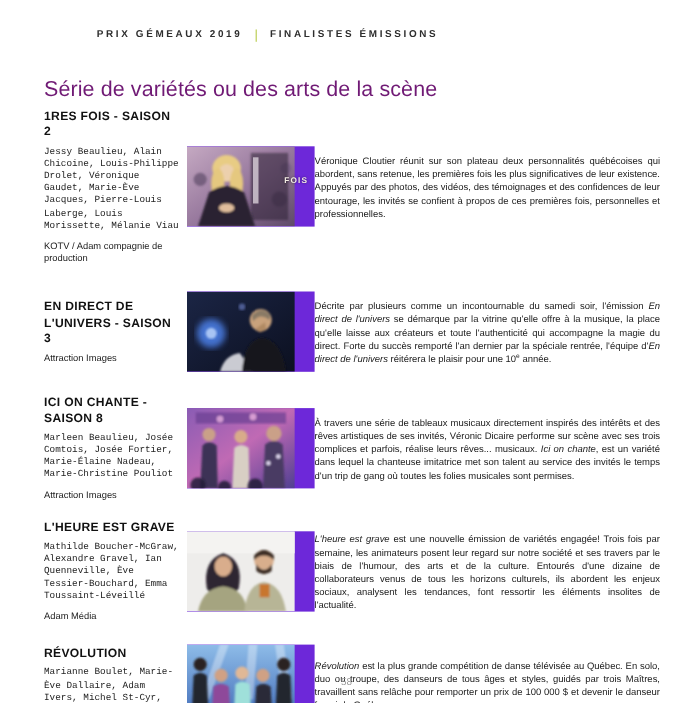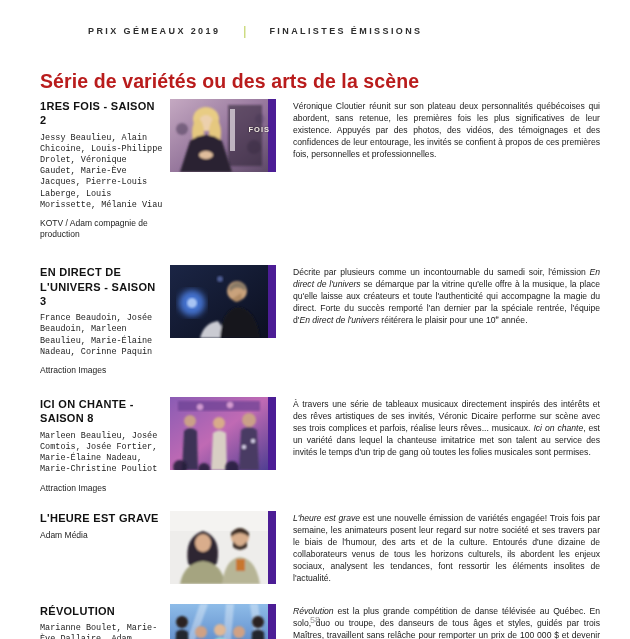--- a/index.html
+++ b/index.html
@@ -8,52 +8,52 @@
     background: #ffffff;
     font-family: "Liberation Sans", sans-serif;
     color: #1c1c1c;
     overflow: hidden;
   }
   .page { position: relative; width: 630px; height: 639px; }
 
   
   .header {
     position: absolute; top: 24px; left: 88px;
-    display: flex; align-items: center; gap: 23px;
+    display: flex; align-items: center; gap: 11px;
     font-size: 9px; font-weight: bold; letter-spacing: 2.4px;
     color: #2e2e2e; white-space: nowrap;
   }
   .header .sep { color: #b8cc4e; font-weight: normal; font-size: 12px; letter-spacing: 0; }
 
   
   .section-title {
     position: absolute; top: 57px; left: 40px;
-    font-size: 19.5px; font-weight: 700; letter-spacing: 0.1px;
-    color: #b91c1c;
+    font-size: 19.5px; font-weight: 400; letter-spacing: 0.1px;
+    color: #701a75;
   }
 
   
   .entries { position: absolute; top: 99px; left: 40px; width: 560px; }
-  .entry { display: flex; align-items: flex-start; }
+  .entry { display: flex; align-items: center; }
   .e1 { margin-bottom: 25px; }
   .e2 { margin-bottom: 21px; }
   .e3 { margin-bottom: 17px; }
   .e4 { margin-bottom: 20px; }
 
   .entry-left { width: 124px; flex: none; padding-right: 6px; }
   .entry-title {
     font-size: 11px; font-weight: bold; letter-spacing: 0.3px;
     line-height: 1.3; margin: 0 0 5px 0; color: #111;
   }
   .entry-credits { font-size: 8.5px; line-height: 1.32; color: #222; margin: 0 0 7px 0; font-family: Liberation Mono, monospace; }
   .entry-company { font-size: 8.5px; line-height: 1.3; color: #222; }
 
   .thumb {
-    width: 106px; height: 73px; flex: none; margin-right: 17px;
-    position: relative; overflow: hidden; background: #4c1d95;
+    width: 116px; height: 73px; flex: none; margin-right: 0;
+    position: relative; overflow: hidden; background: #6d28d9;
   }
   .thumb svg { display: block; width: 98px; height: 73px; }
   .thumb-label {
     position: absolute; top: 26px; right: 6px;
     font-size: 7.5px; font-weight: bold; letter-spacing: 1px;
     color: #f3ece4; text-shadow: 0 0 2px rgba(0,0,0,.6);
   }
 
   .entry-desc {
     flex: 1; font-size: 8.6px; line-height: 1.4;
@@ -120,21 +120,20 @@
           </g>
         </svg>
         <span class="thumb-label">FOIS</span>
       </div>
       <div class="entry-desc"><span>Véronique Cloutier réunit sur son plateau deux personnalités québécoises qui abordent, sans retenue, les premières fois les plus significatives de leur existence. Appuyés par des photos, des vidéos, des témoignages et des confidences de leur entourage, les invités se confient à propos de ces premières fois, personnelles et professionnelles.</span></div>
     </div>
 
     <div class="entry e2">
       <div class="entry-left">
         <div class="entry-title">EN DIRECT DE L'UNIVERS - SAISON 3</div>
-        <div class="entry-credits">France Beaudoin, Josée Beaudoin, Marleen Beaulieu, Marie-Élaine Nadeau, Corinne Paquin</div>
         <div class="entry-company">Attraction Images</div>
       </div>
       <div class="thumb">
         <svg viewBox="0 0 98 73" preserveAspectRatio="none">
           <defs>
             <linearGradient id="g2" x1="0" y1="0" x2="1" y2="1">
               <stop offset="0" stop-color="#1b2545"></stop>
                 <stop offset="1" stop-color="#0c1020"></stop>
             </linearGradient>
             <filter id="b2">
@@ -200,20 +199,21 @@
               <circle cx="34" cy="72" r="6" fill="#241c38"></circle>
           </g>
         </svg>
       </div>
       <div class="entry-desc"><span>À travers une série de tableaux musicaux directement inspirés des intérêts et des rêves artistiques de ses invités, Véronic Dicaire performe sur scène avec ses trois complices et parfois, réalise leurs rêves... musicaux. </span><em>Ici on chante</em><span>, est un variété dans lequel la chanteuse imitatrice met son talent au service des invités le temps d'un trip de gang où toutes les folies musicales sont permises.</span></div>
     </div>
 
     <div class="entry e4">
       <div class="entry-left">
         <div class="entry-title">L'HEURE EST GRAVE</div>
+        <div class="entry-credits">Mathilde Boucher-McGraw, Alexandre Gravel, Ian Quenneville, Ève Tessier-Bouchard, Emma Toussaint-Léveillé</div>
         <div class="entry-company">Adam Média</div>
       </div>
       <div class="thumb">
         <svg viewBox="0 0 98 73" preserveAspectRatio="none">
           <defs>
               <filter id="b4">
                 <feGaussianBlur stdDeviation="1"></feGaussianBlur>
               </filter>
             </defs>
           <rect width="98" height="73" fill="#eeedeb"></rect>

